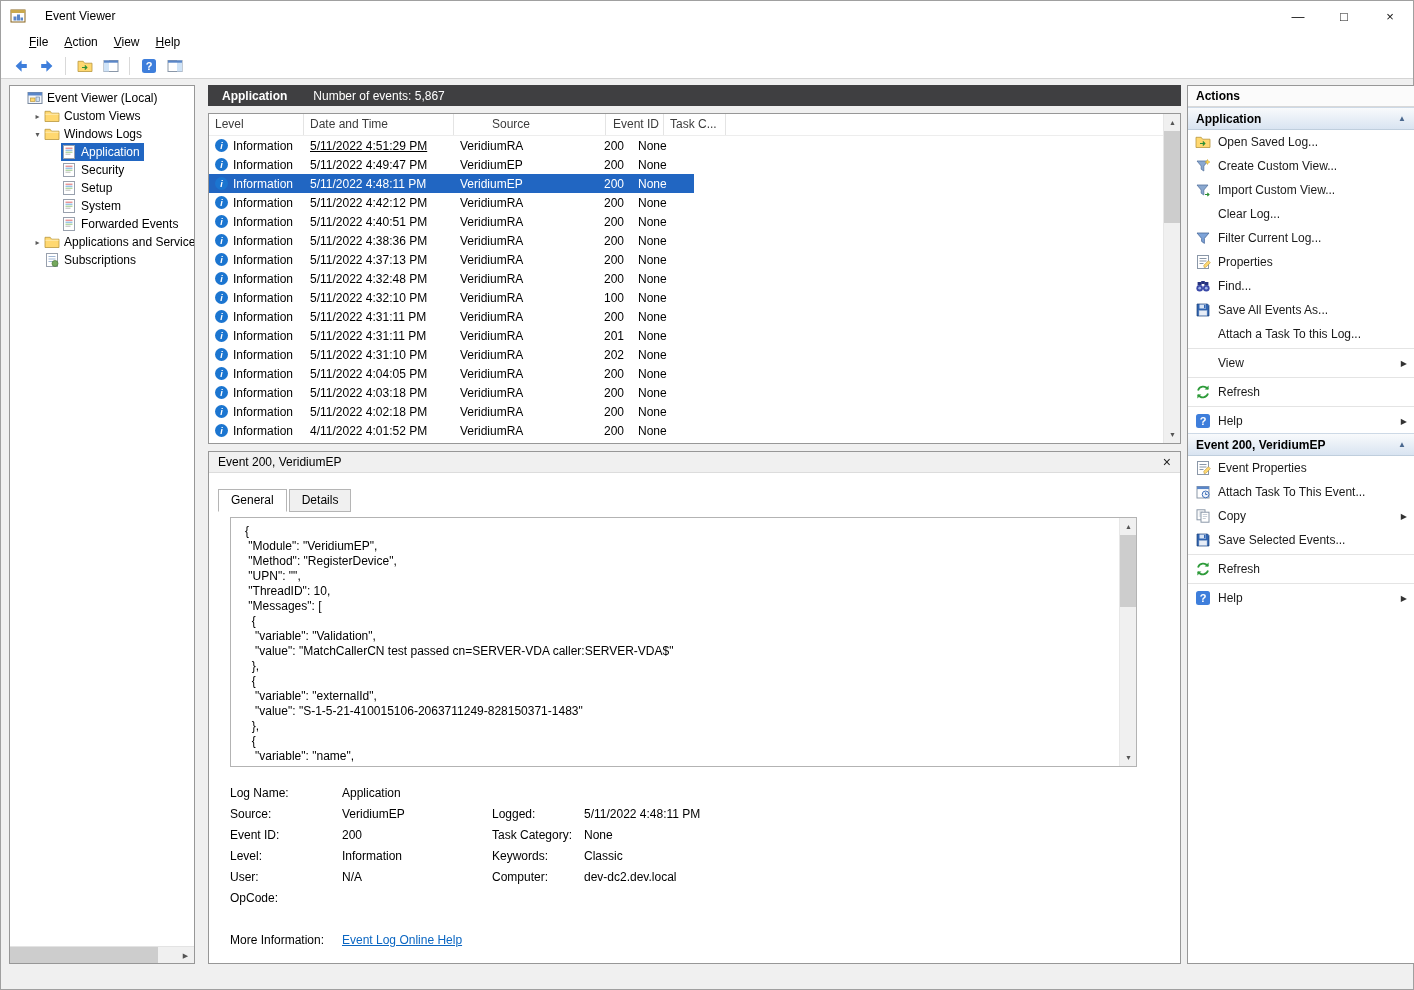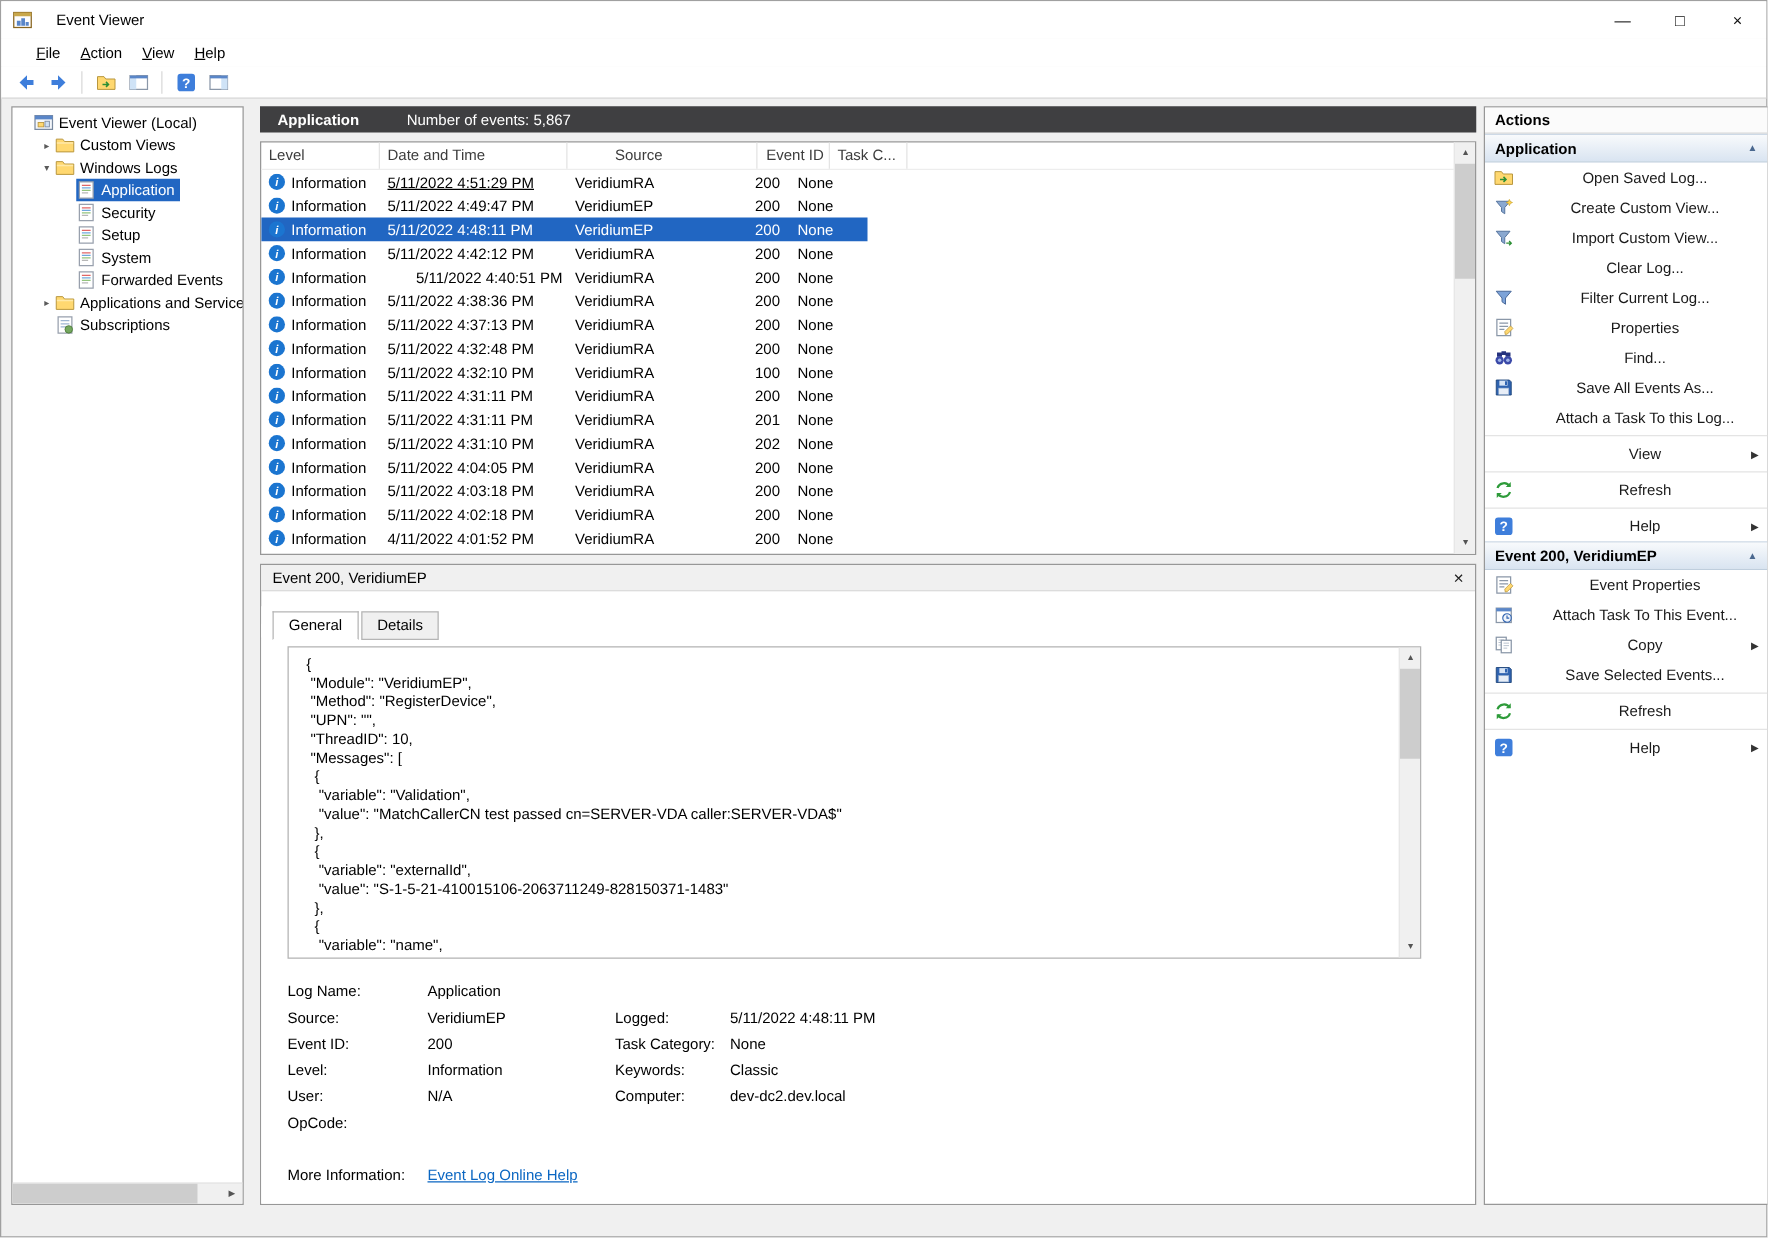--- a/index.html
+++ b/index.html
@@ -45,21 +45,21 @@
   .tree-hscroll .sb-arrow { top:0; }
   .tree-hscroll .sb-arrow[style*="right"] { left:auto; }
   .sb-thumb { position:absolute; background:#cdcdcd; left:0; right:0; }
   .v-thumb-table { top:17px; height:92px; }
   .v-thumb-json { top:17px; height:72px; }
 
   
   .center-panel { position:absolute; left:207px; top:6px; width:973px; height:879px; }
   .list-header { height:21px; background:#3f3f41; color:#fff; font-size:12px; display:flex; align-items:center; padding-left:14px; }
   .lh-title { font-weight:bold; }
-  .lh-count { margin-left:38px; }
+  .lh-count { margin-left:26px; }
 
   .table-box { position:absolute; top:28px; left:0; width:973px; height:331px; background:#fff; border:1px solid #979797; }
   .thead { position:absolute; top:0; left:0; right:17px; height:22px; display:flex; border-bottom:1px solid #ededed; font-size:12px; color:#3c3c3c; }
   .hcell { padding:3px 4px 0 6px; border-right:1px solid #e4e4e4; overflow:hidden; white-space:nowrap; }
   .hfill { flex:1; border-right:none; }
   .trows { position:absolute; top:22px; left:0; right:17px; bottom:0; overflow:hidden; }
   .trow { height:19px; display:flex; align-items:center; font-size:12px; width:485px; color:#000; }
   .trow.selected { background:#2166c2; color:#fff; }
   .cell { padding:0 4px 0 6px; overflow:hidden; white-space:nowrap; }
   .c-level { display:flex; align-items:center; gap:5px; }
@@ -83,21 +83,21 @@
   .f-v1 { width:150px; flex:0 0 150px; }
   .f-l2 { width:92px; flex:0 0 92px; }
   .f-v2 { flex:1; }
   .link { color:#0a66c2; text-decoration:underline; width:auto !important; }
 
   
   .actions-panel { position:absolute; left:1186px; top:6px; width:228px; height:879px; background:#fff; border:1px solid #979797; overflow:hidden; }
   .actions-title { height:21px; line-height:21px; font-weight:bold; font-size:12px; padding-left:8px; background:#fbfbfb; border-bottom:1px solid #d8d8d8; color:#000; }
   .sec-header { height:23px; line-height:22px; font-weight:bold; font-size:12px; padding-left:8px; background:linear-gradient(#f8fafc,#d9e4f1); border-top:1px solid #cdd9e6; border-bottom:1px solid #bfcedd; position:relative; color:#000; }
   .sec-arrow { position:absolute; right:8px; top:0; font-size:8px; color:#4a688f; font-weight:normal; }
-  .act-item { height:24px; position:relative; padding-left:30px; font-size:12px; display:flex; align-items:center; color:#1a1a1a;justify-content:center; }
+  .act-item { height:24px; position:relative; padding-left:30px; font-size:12px; display:flex; align-items:center; color:#1a1a1a; }
   .act-icon { position:absolute; left:7px; top:4px; width:16px; height:16px; }
   .act-icon svg { width:16px; height:16px; }
   .act-sub { position:absolute; right:7px; font-size:8px; color:#333; }
   .act-sep { height:1px; background:#e4e4e4; margin:2px 0; }
 </style>
 </head>
 <body>
 
 <div class="window">
 
@@ -348,21 +348,21 @@
               <span class="cell" style="width: 150px;">5/11/2022 4:42:12 PM</span>
               <span class="cell" style="width: 120px;">VeridiumRA</span>
               <span class="cell c-id" style="width: 58px;">200</span>
               <span class="cell" style="width: 62px;">None</span>
             </div>
             <div class="trow">
               <span class="cell c-level" style="width: 95px;">
                 <span class="info-icon">i</span>
                 <span>Information</span>
               </span>
-              <span class="cell" style="width: 150px; text-align: right;">5/11/2022 4:40:51 PM</span>
+              <span class="cell" style="width: 150px;">5/11/2022 4:40:51 PM</span>
               <span class="cell" style="width: 120px;">VeridiumRA</span>
               <span class="cell c-id" style="width: 58px;">200</span>
               <span class="cell" style="width: 62px;">None</span>
             </div>
             <div class="trow">
               <span class="cell c-level" style="width: 95px;">
                 <span class="info-icon">i</span>
                 <span>Information</span>
               </span>
               <span class="cell" style="width: 150px;">5/11/2022 4:38:36 PM</span>

